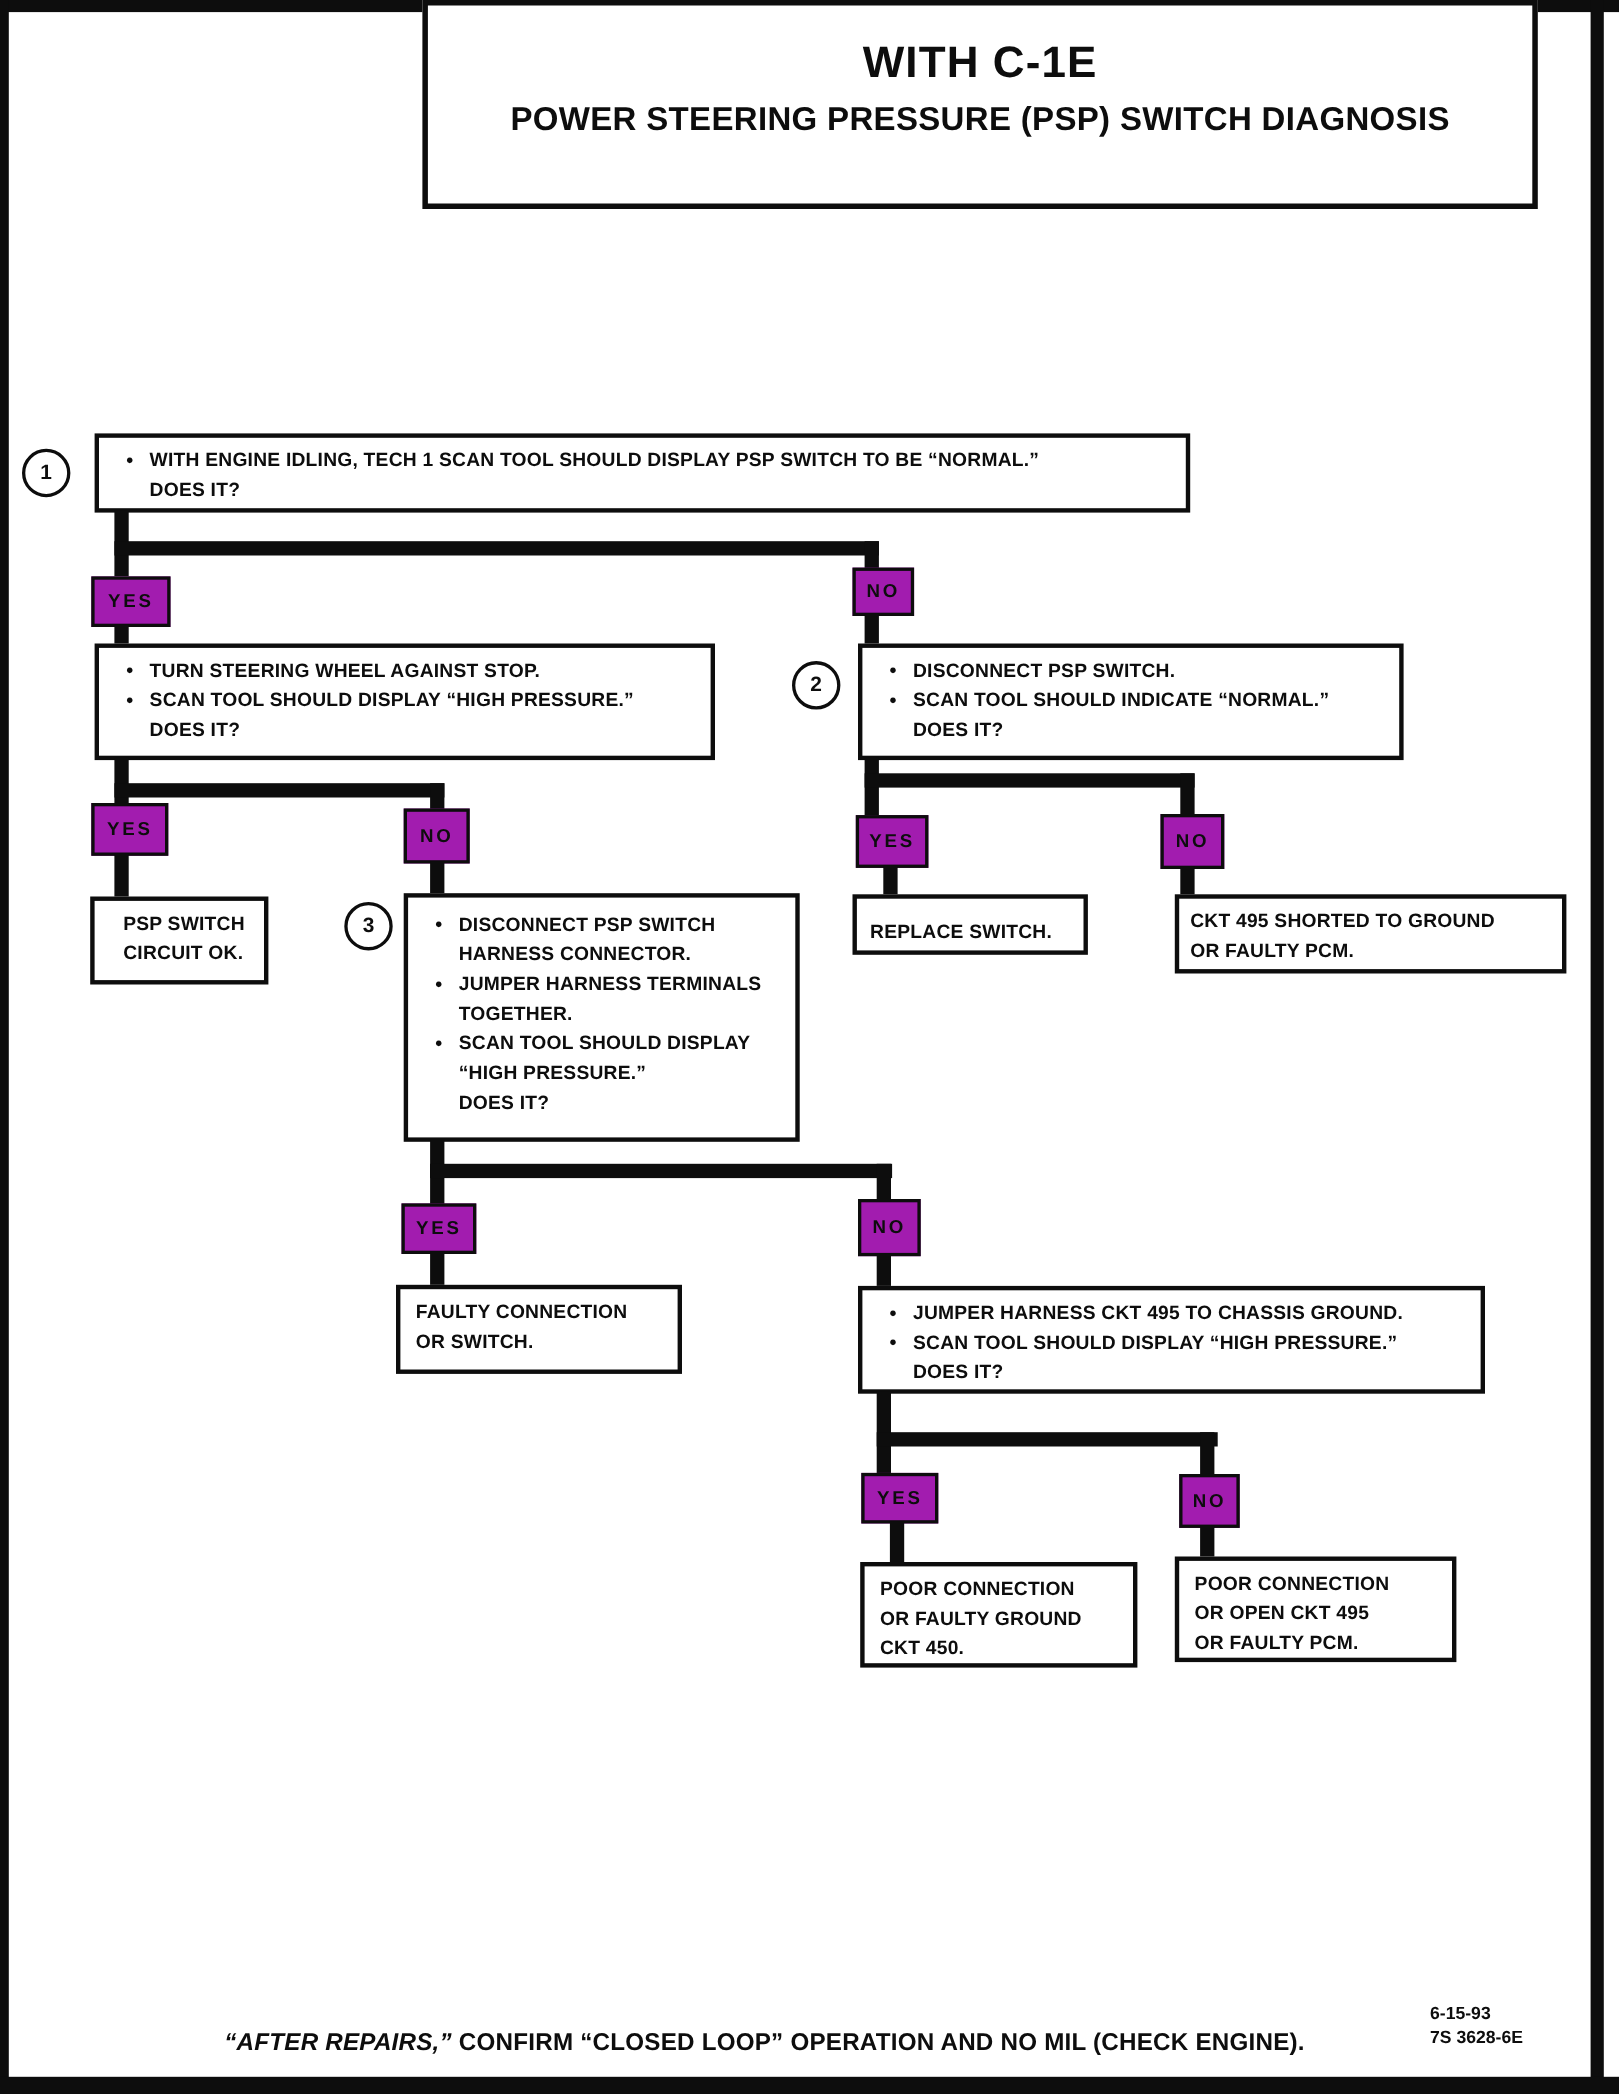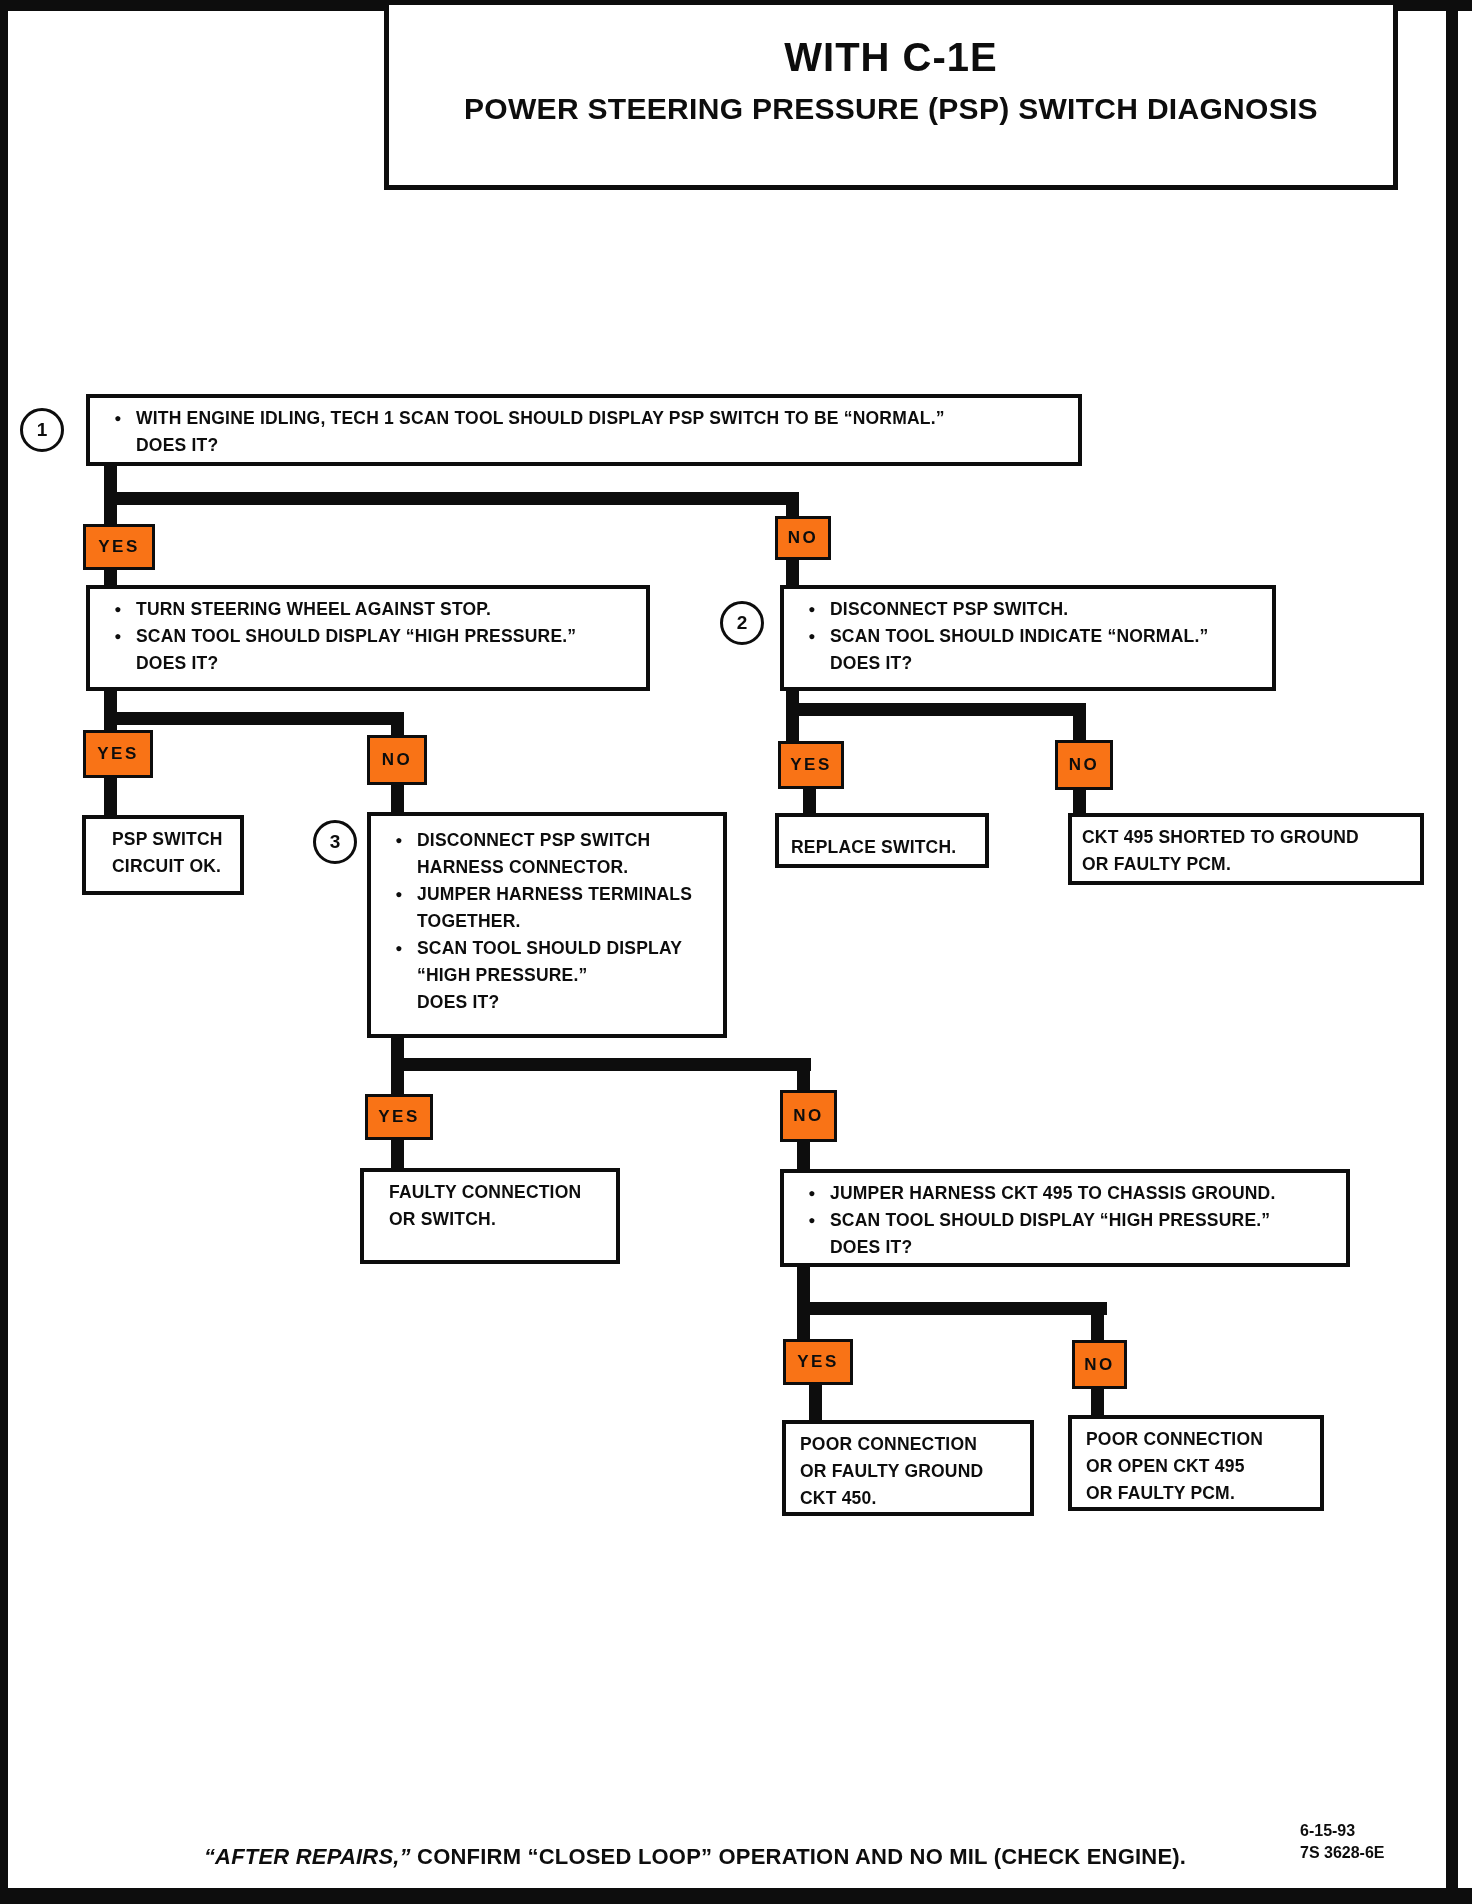--- a/index.html
+++ b/index.html
@@ -7,21 +7,21 @@
     position:relative; width:1472px; height:1904px; background:#fff;
     font-family:"Liberation Sans", sans-serif; font-weight:700; color:#0d0d0d;
     overflow:hidden; margin:0 auto;
   }
   .bar{position:absolute; background:#0d0d0d;}
   .fbox{
     position:absolute; border:4px solid #0d0d0d; background:#fff; box-sizing:border-box;
     font-size:17.5px; letter-spacing:.2px; padding:7px 10px 6px 10px;
   }
   .lbl{
-    position:absolute; border:3px solid #0d0d0d; background:#f97316; box-sizing:border-box;
+    position:absolute; border:3px solid #0d0d0d; background:#a21caf; box-sizing:border-box;
     display:flex; align-items:center; justify-content:center;
     font-size:17px; letter-spacing:2.5px;
   }
   .circ{
     position:absolute; border:3px solid #0d0d0d; border-radius:50%; background:#fff;
     box-sizing:border-box; display:flex; align-items:center; justify-content:center;
     font-size:19px;
   }
   .br{display:flex; align-items:flex-start;}
   .bu{flex:0 0 36px; text-align:center; font-size:12px; line-height:27px;}
@@ -202,21 +202,21 @@
   <div class="lbl" style="left:365px;top:1094px;width:68px;height:46px;">
     <span>YES</span>
   </div>
   <div class="lbl" style="left:780px;top:1090px;width:57px;height:52px;">
     <span>NO</span>
   </div>
 
   <div class="bar" style="left:391px;top:1138px;width:13px;height:32px;"></div>
   <div class="bar" style="left:797px;top:1140px;width:13px;height:30px;"></div>
 
-  <div class="fbox" style="left:360px;top:1168px;width:260px;height:96px;padding-left:25px;">
+  <div class="fbox" style="left:360px;top:1168px;width:260px;height:81px;padding-left:14px;">
     <div class="ln">FAULTY CONNECTION</div>
     <div class="ln">OR SWITCH.</div>
   </div>
 
   <div class="fbox" style="left:780px;top:1169px;width:570px;height:98px;">
     <div class="br">
       <span class="bu">●</span>
       <span class="bt">JUMPER HARNESS CKT 495 TO CHASSIS GROUND.</span>
     </div>
     <div class="br">

